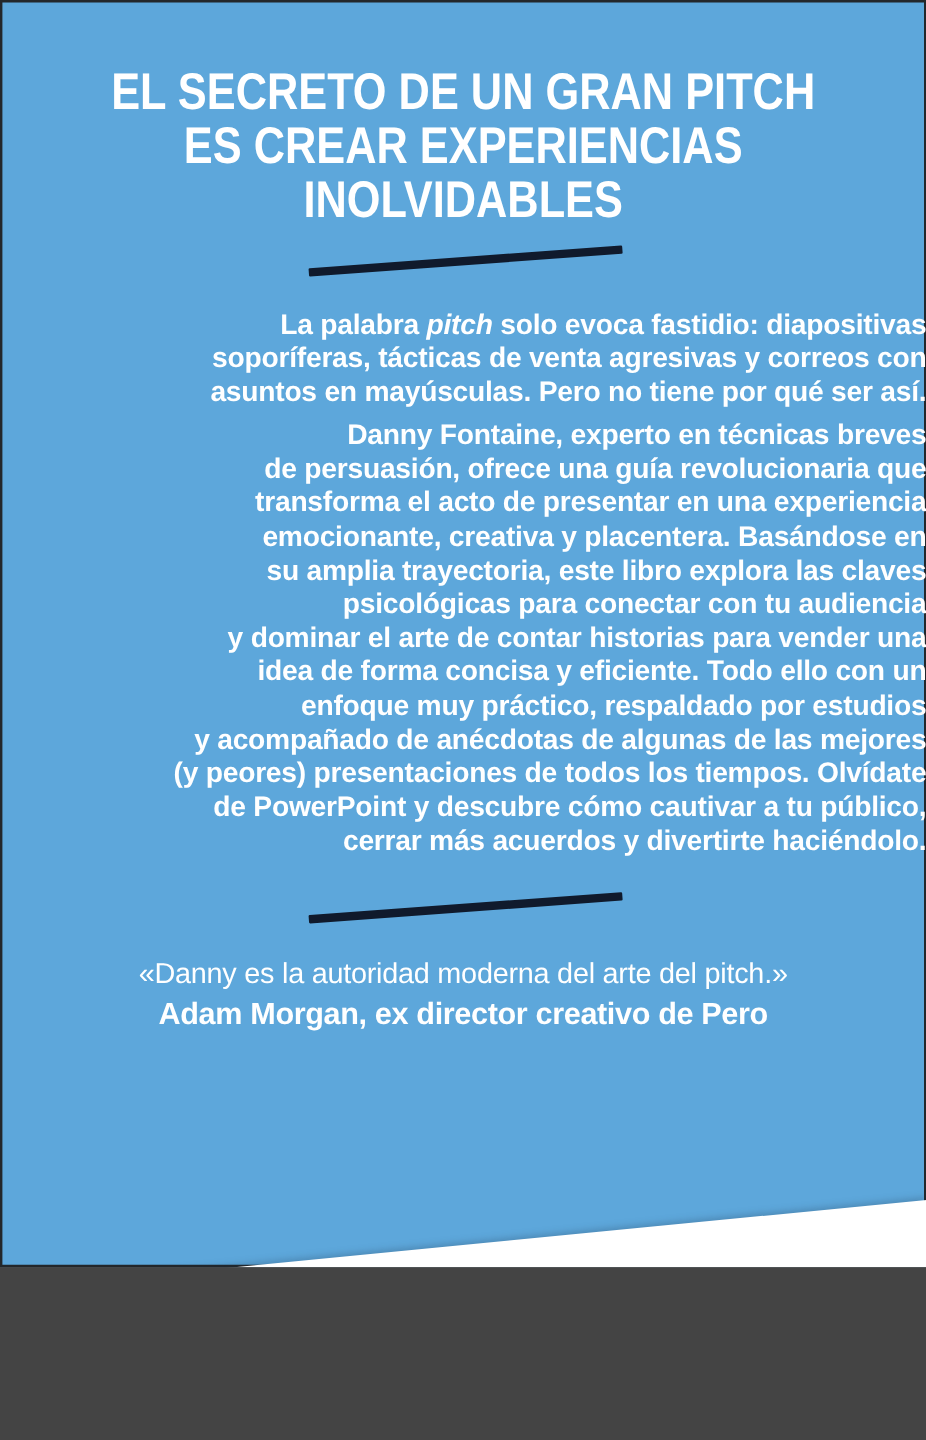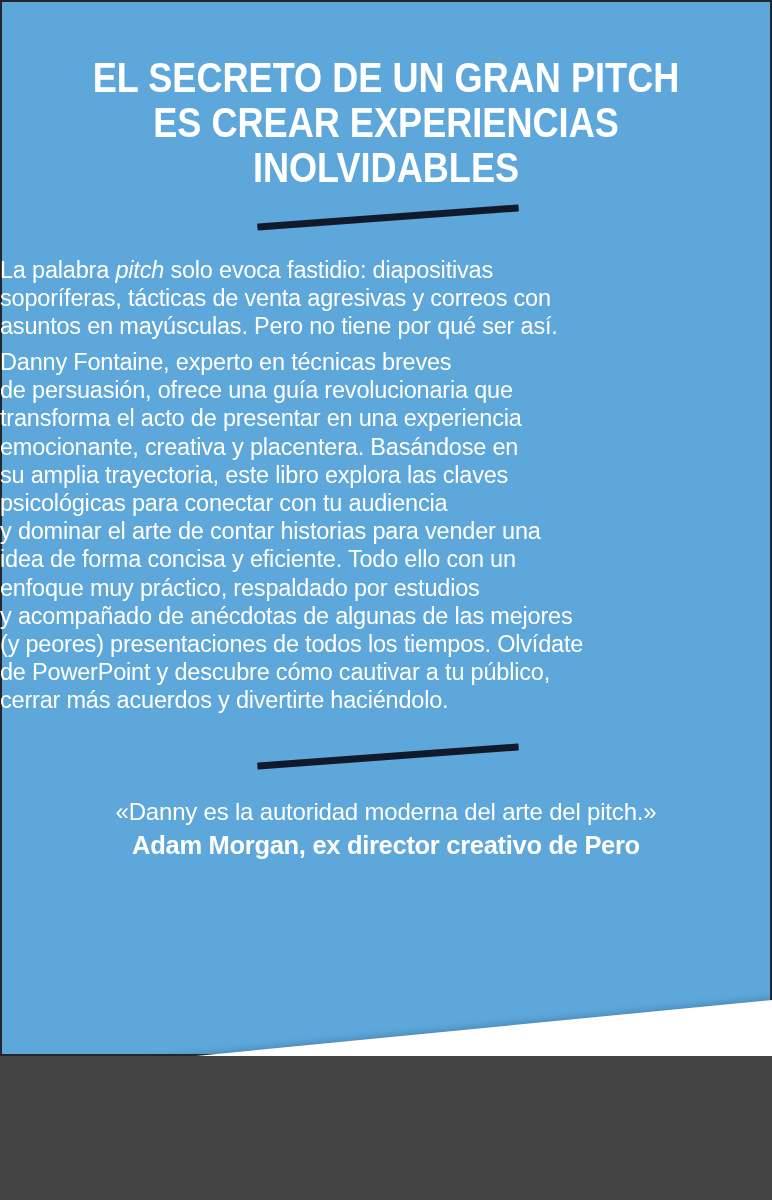--- a/index.html
+++ b/index.html
@@ -21,22 +21,22 @@
   .divider{
     position:absolute;left:257px;width:262px;height:7px;
     background:#101a2c;border-radius:1px;
     transform:rotate(-4.2deg);
   }
   .d1{top:214px;}
   .d2{top:753px;}
   
   .body{
     position:absolute;left:0;width:772px;margin:0;
-    text-align:left;color:#ffffff;
-    font-size:23.5px;line-height:28.2px;letter-spacing:-.2px;font-weight:400;
+    text-align:right;color:#ffffff;
+    font-size:23.5px;line-height:28.2px;letter-spacing:-.2px;font-weight:700;
   }
   .body em{font-style:italic;}
   .para1{top:256px;}
   .para2{top:348px;}
   
   .quote-block{position:absolute;top:796px;left:0;width:772px;text-align:center;color:#fff;}
   .quote-text{margin:0;font-size:24px;line-height:32px;letter-spacing:-.2px;}
   .quote-attr{margin:0;font-size:25.5px;line-height:34px;font-weight:bold;letter-spacing:-.3px;}
   
   .footer-wrap{

